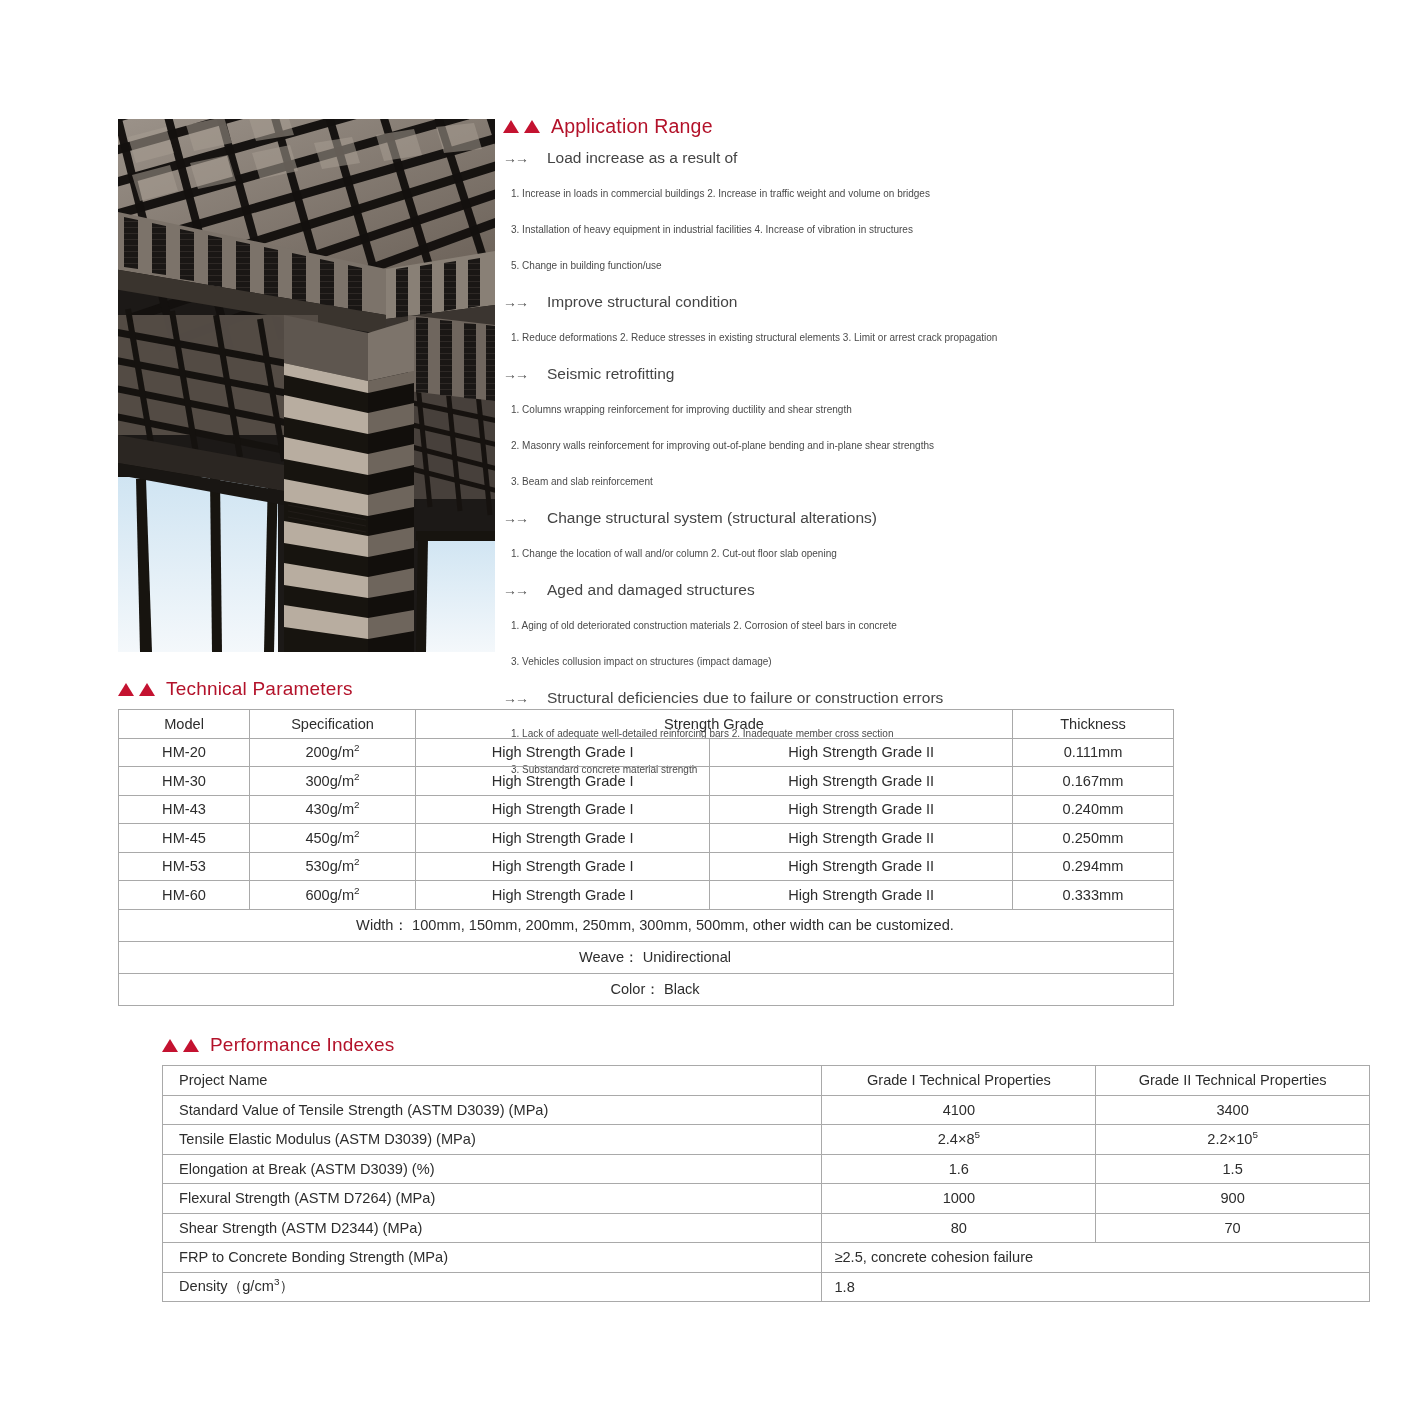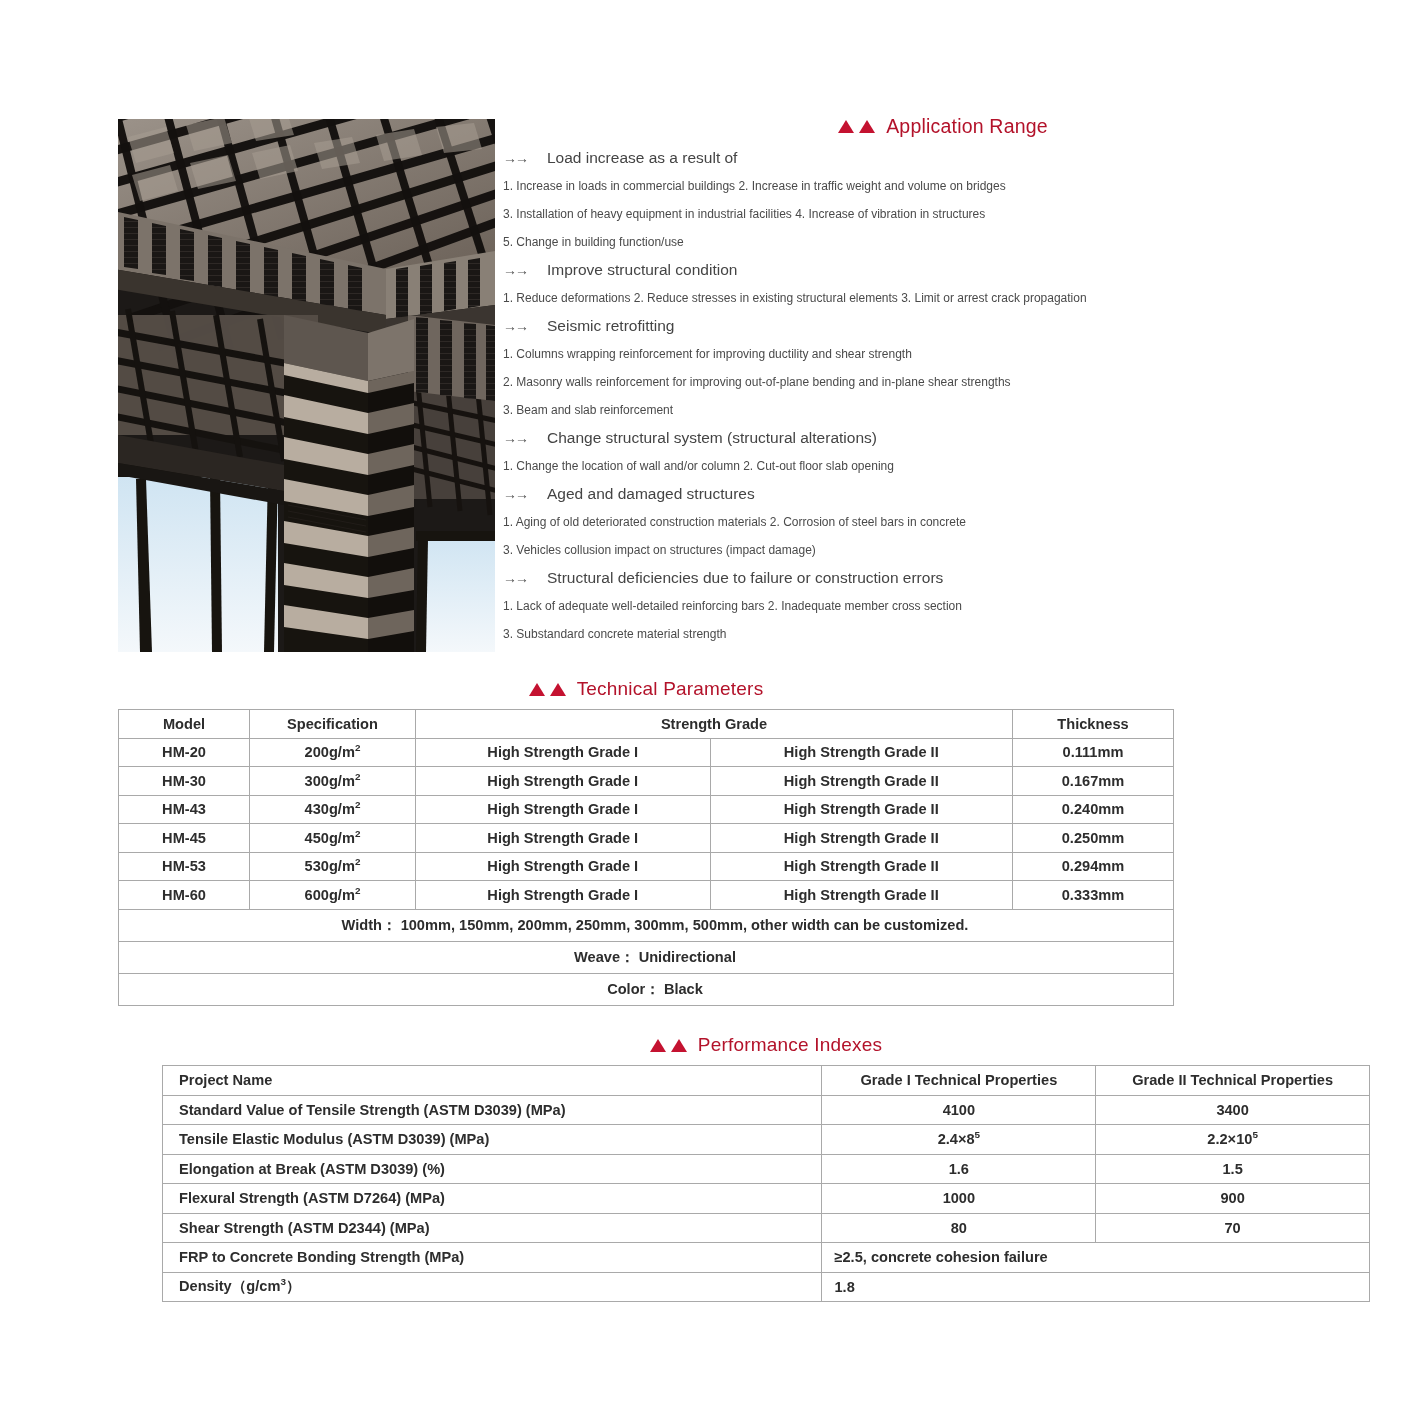--- a/index.html
+++ b/index.html
@@ -37,21 +37,20 @@
   }
   .section-heading {
     display: flex;
     align-items: center;
     gap: 6px;
     color: #B3122A;
     font-size: 19.5px;
     letter-spacing: .2px;
     margin: 0 0 6px 0;
     font-weight: 400;
-    justify-content: center;
   }
   .tri-pair { display: inline-flex; gap: 5px; margin-right: 5px; }
   .tri {
     width: 0; height: 0;
     border-left: 8px solid transparent;
     border-right: 8px solid transparent;
     border-bottom: 13px solid #C41230;
     display: block;
   }
   .arrow-line {
@@ -65,24 +64,24 @@
   .dbl-arrow {
     display: inline-block;
     width: 38px;
     color: #555;
     font-size: 14px;
     letter-spacing: -2px;
     flex: 0 0 38px;
   }
   .arrow-line .arrow-text { padding-left: 6px; }
   .plain-line {
-    font-size: 12px;
+    font-size: 10px;
     color: #4a4a4a;
     line-height: 28px;
-    margin: 0;
+    margin: 8px;
     white-space: nowrap;
   }
 
   
   #technical-parameters {
     position: absolute;
     left: 118px;
     top: 678px;
     width: 1056px;
   }
@@ -97,21 +96,21 @@
 
   
   table {
     border-collapse: collapse;
     width: 100%;
     font-size: 14.6px;
     color: #2d2d2d;
   }
   table td, table th {
     border: 1px solid #a9a9a9;
-    font-weight: 700;
+    font-weight: 400;
     padding: 0;
     height: 27.5px;
     vertical-align: middle;
   }
   #tech-table td { text-align: center; }
   #tech-table td.full-row {
     text-align: center;
     padding-left: 18px;
     height: 31px;
   }

